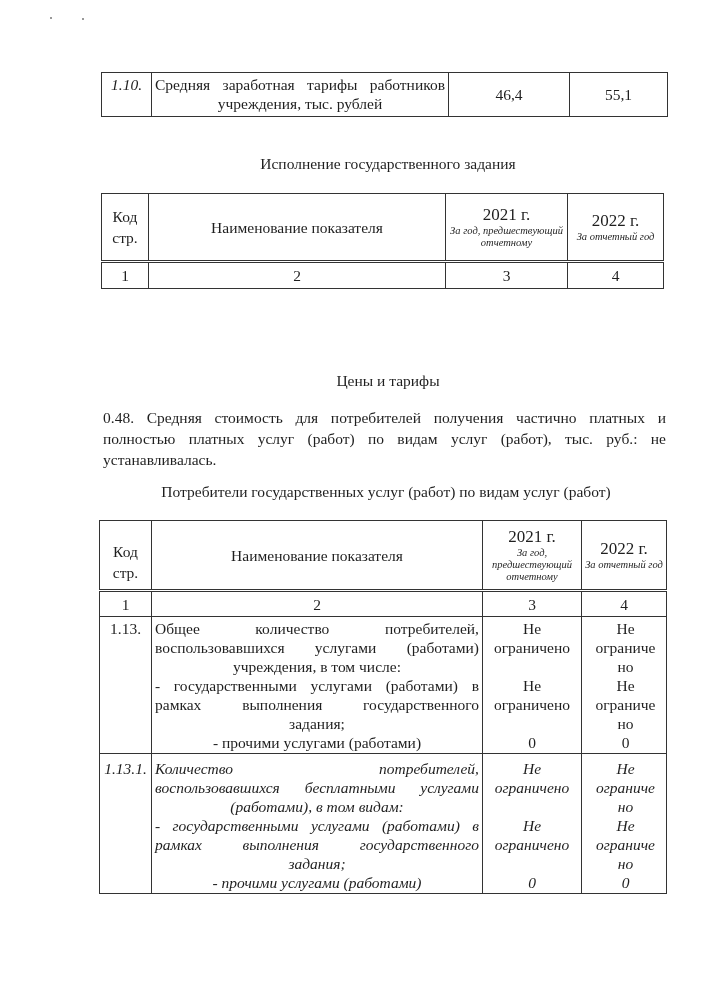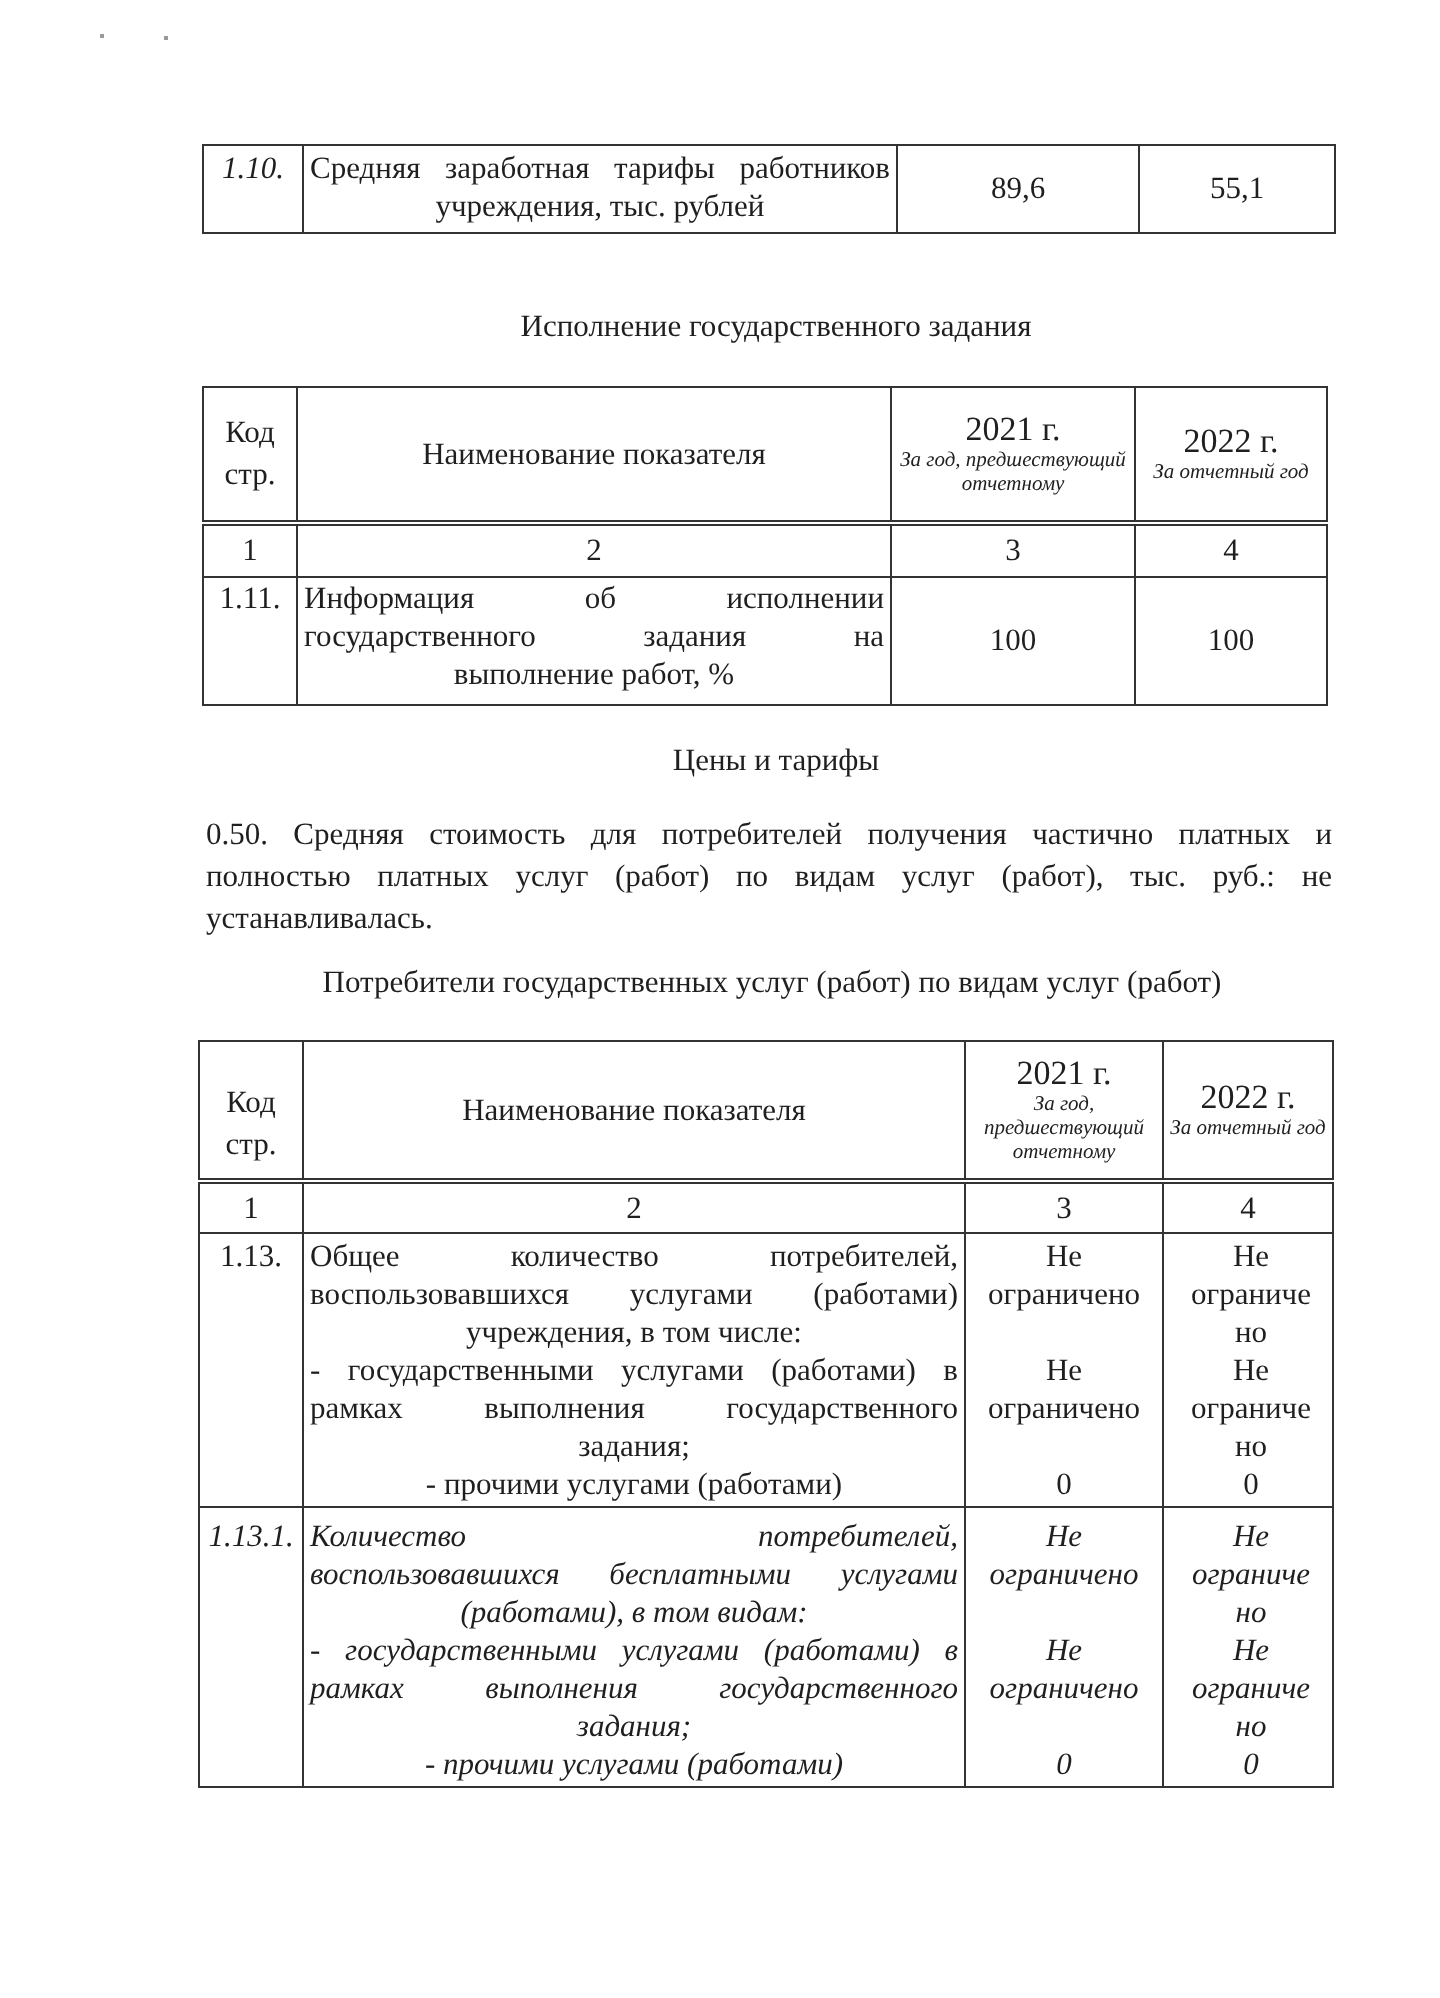--- a/index.html
+++ b/index.html
@@ -34,21 +34,21 @@
       <col style="width:121px">
       <col style="width:98px">
     </colgroup>
   <tbody>
       <tr style="height:44px;">
     <td class="c" style="padding-top:2px;font-style:italic;">1.10.</td>
     <td style="padding-top:2px;">
       <span class="lj">Средняя заработная тарифы работников</span>
       <span class="ll">учреждения, тыс. рублей</span>
     </td>
-    <td class="c mid">89,6</td>
+    <td class="c mid">46,4</td>
     <td class="c mid">55,1</td>
   </tr>
 </tbody>
   </table>
 
 <div class="abs heading" style="top:155px; left:28px;">Исполнение государственного задания</div>
 
 <table style="left:101px; top:193px; width:562px;">
   <colgroup>
       <col style="width:47px">
@@ -68,35 +68,25 @@
       <span class="yr">2022 г.</span>
       <span class="sub">За отчетный год</span>
     </td>
   </tr>
   <tr style="height:27px;">
     <td class="c mid">1</td>
     <td class="c mid">2</td>
     <td class="c mid">3</td>
     <td class="c mid">4</td>
   </tr>
-  <tr style="height:64px;">
-    <td class="c" style="padding-top:1px;">1.11.</td>
-    <td style="padding-top:1px;">
-      <span class="lj">Информация об исполнении</span>
-      <span class="lj">государственного задания на</span>
-      <span class="ll">выполнение работ, %</span>
-    </td>
-    <td class="c mid">100</td>
-    <td class="c mid">100</td>
-  </tr>
 </tbody>
   </table>
 
 <div class="abs heading" style="top:372px; left:28px;">Цены и тарифы</div>
-<div class="abs para" style="top:407px; text-indent:0;">0.50. Средняя стоимость для потребителей получения частично платных и полностью платных услуг (работ) по видам услуг (работ), тыс. руб.: не устанавливалась.</div>
+<div class="abs para" style="top:407px; text-indent:0;">0.48. Средняя стоимость для потребителей получения частично платных и полностью платных услуг (работ) по видам услуг (работ), тыс. руб.: не устанавливалась.</div>
 
 <div class="abs heading" style="top:483px; left:26px;">Потребители государственных услуг (работ) по видам услуг (работ)</div>
 
 <table style="left:99px; top:520px; width:567px;">
   <colgroup>
       <col style="width:52px">
       <col style="width:331px">
       <col style="width:99px">
       <col style="width:85px">
     </colgroup>

